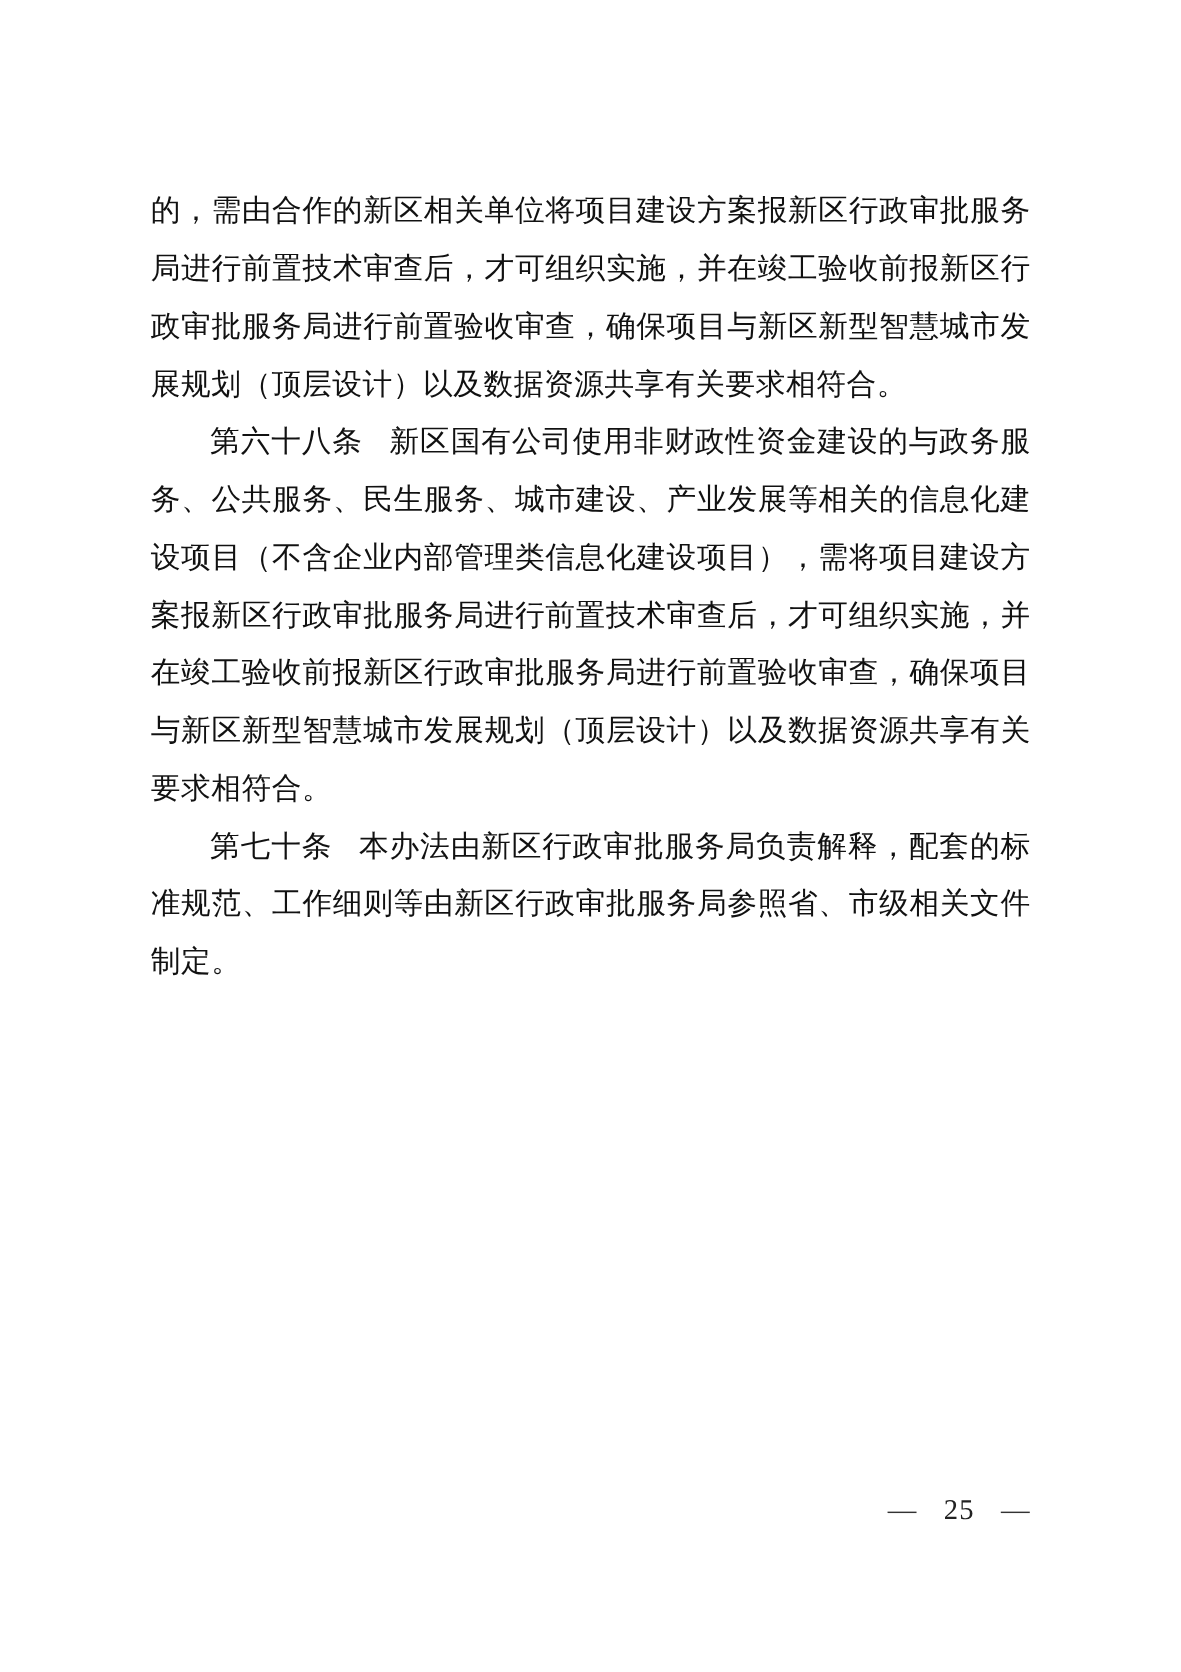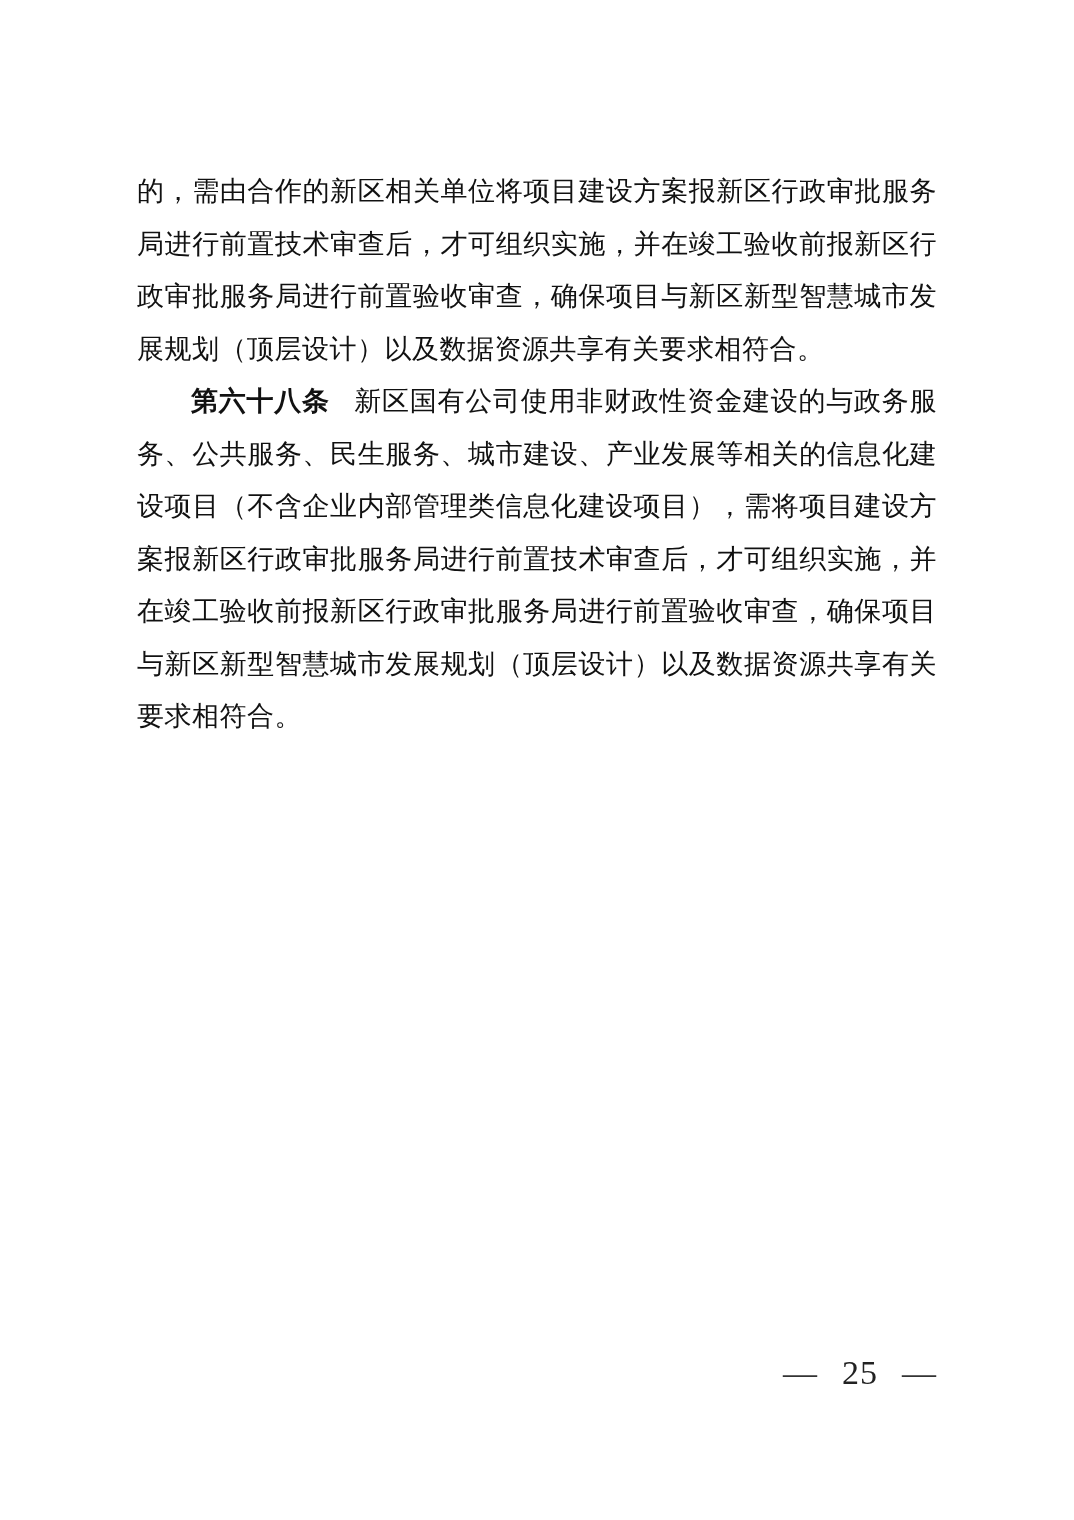--- a/index.html
+++ b/index.html
@@ -28,28 +28,28 @@
   }
   .para {
     margin: 0;
     padding: 0;
     text-indent: 2em;
   }
   .para.no-indent {
     text-indent: 0;
   }
   .term {
-    font-weight: bold;
+    font-weight: normal;
     margin-right: 0.9em;
   }
   .pagenum {
     position: absolute;
     top: 1358px;
     right: 137px;
-    font-size: 34px;
+    font-size: 26px;
     line-height: 30px;
     color: #222222;
     letter-spacing: 1px;
     white-space: nowrap;
   }
   .pagenum .num {
     margin: 0 24px;
   }
   .pagenum .dash {
     color: #333333;
@@ -59,18 +59,19 @@
 <body>
 
 <div class="page">
   <div class="content">
 
     <p class="para no-indent"><span>的，需由合作的新区相关单位将项目建设方案报新区行政审批服务局进行前置技术审查后，才可组织实施，并在竣工验收前报新区行政审批服务局进行前置验收审查，确保项目与新区新型智慧城市发展规划（顶层设计）以及数据资源共享有关要求相符合。</span></p>
 
     <p class="para"><span class="term">第六十八条</span><span>新区国有公司使用非财政性资金建设的与政务服务、公共服务、民生服务、城市建设、产业发展等相关的信息化建设项目（不含企业内部管理类信息化建设项目），需将项目建设方案报新区行政审批服务局进行前置技术审查后，才可组织实施，并在竣工验收前报新区行政审批服务局进行前置验收审查，确保项目与新区新型智慧城市发展规划（顶层设计）以及数据资源共享有关要求相符合。</span></p>
 
 
+    <p class="para"><span class="term">第七十条</span><span>本办法由新区行政审批服务局负责解释，配套的标准规范、工作细则等由新区行政审批服务局参照省、市级相关文件制定。</span></p>
 
 
   </div>
 
   <div class="pagenum"><span class="dash">—</span><span class="num">25</span><span class="dash">—</span></div>
 </div>
 
 </body></html>

